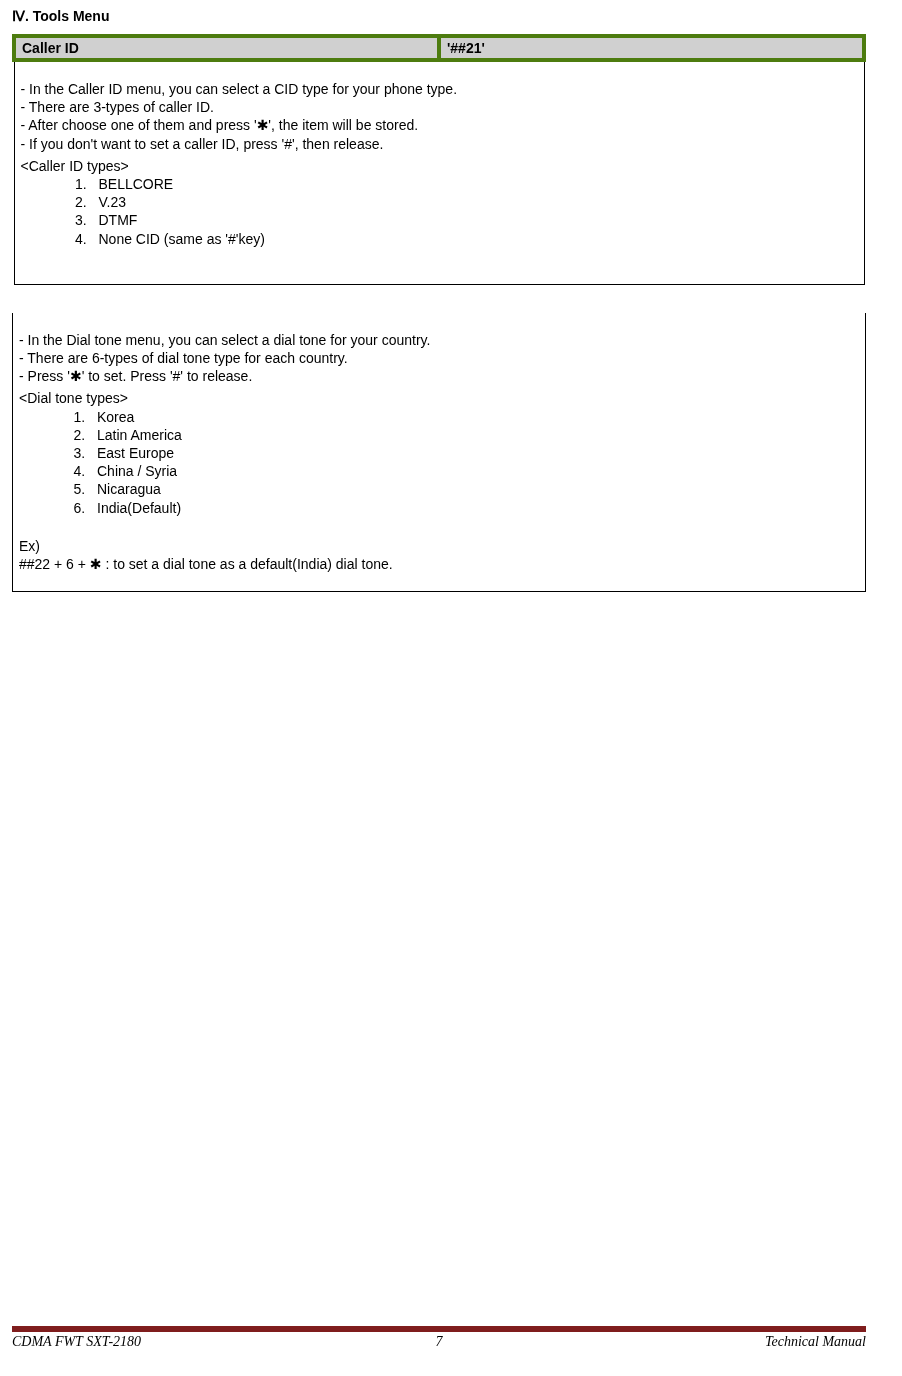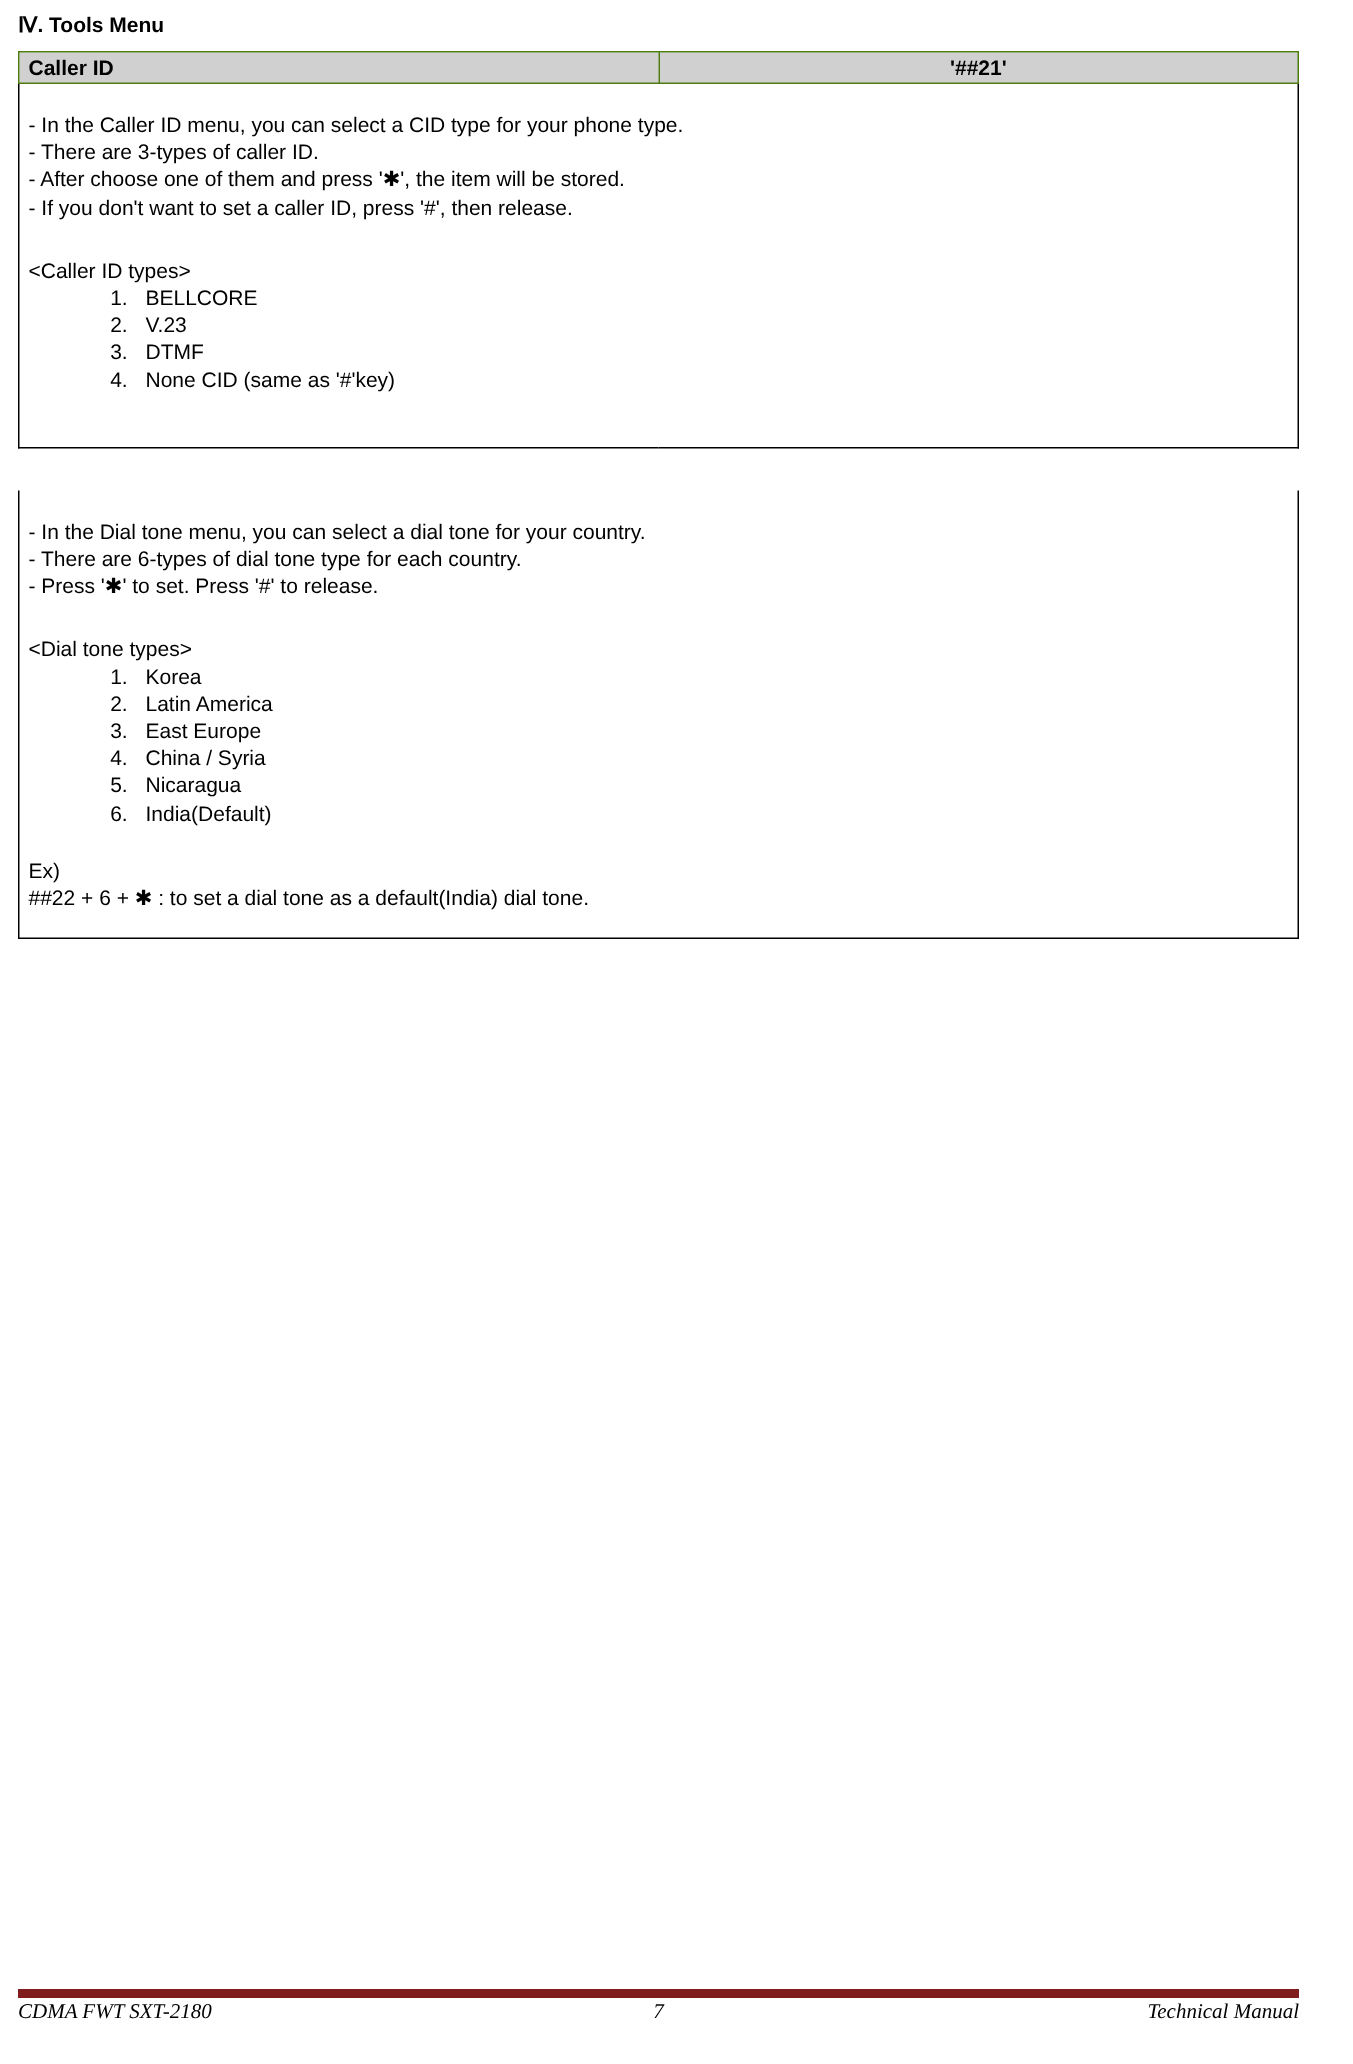--- a/index.html
+++ b/index.html
@@ -16,40 +16,40 @@
       font-weight: bold;
       margin-bottom: 10px;
     }
     .menu-table {
       border-collapse: collapse;
       width: 100%;
       margin-bottom: 28px;
     }
     .menu-header-row td {
       background-color: #d0d0d0;
-      border: 1px solid #4d7c0f;
+      border: 4px solid #4d7c0f;
       padding: 2px 6px;
       font-weight: bold;
     }
     .menu-header-row .code-cell {
-      text-align: center;
+      text-align: left;
       width: 50%;
     }
     .menu-body-row td {
       border: 1px solid #000;
       border-top: none;
       padding: 18px 6px;
       vertical-align: top;
     }
     .body-content p {
       margin: 0;
       line-height: 1.3;
     }
     .list-area {
-      margin-top: 24px;
+      margin-top: 4px;
     }
     .list-title {
       margin: 0 0 0 0;
     }
     ol.custom-list {
       margin: 0;
       padding-left: 70px;
       list-style-position: outside;
     }
     ol.custom-list li {

